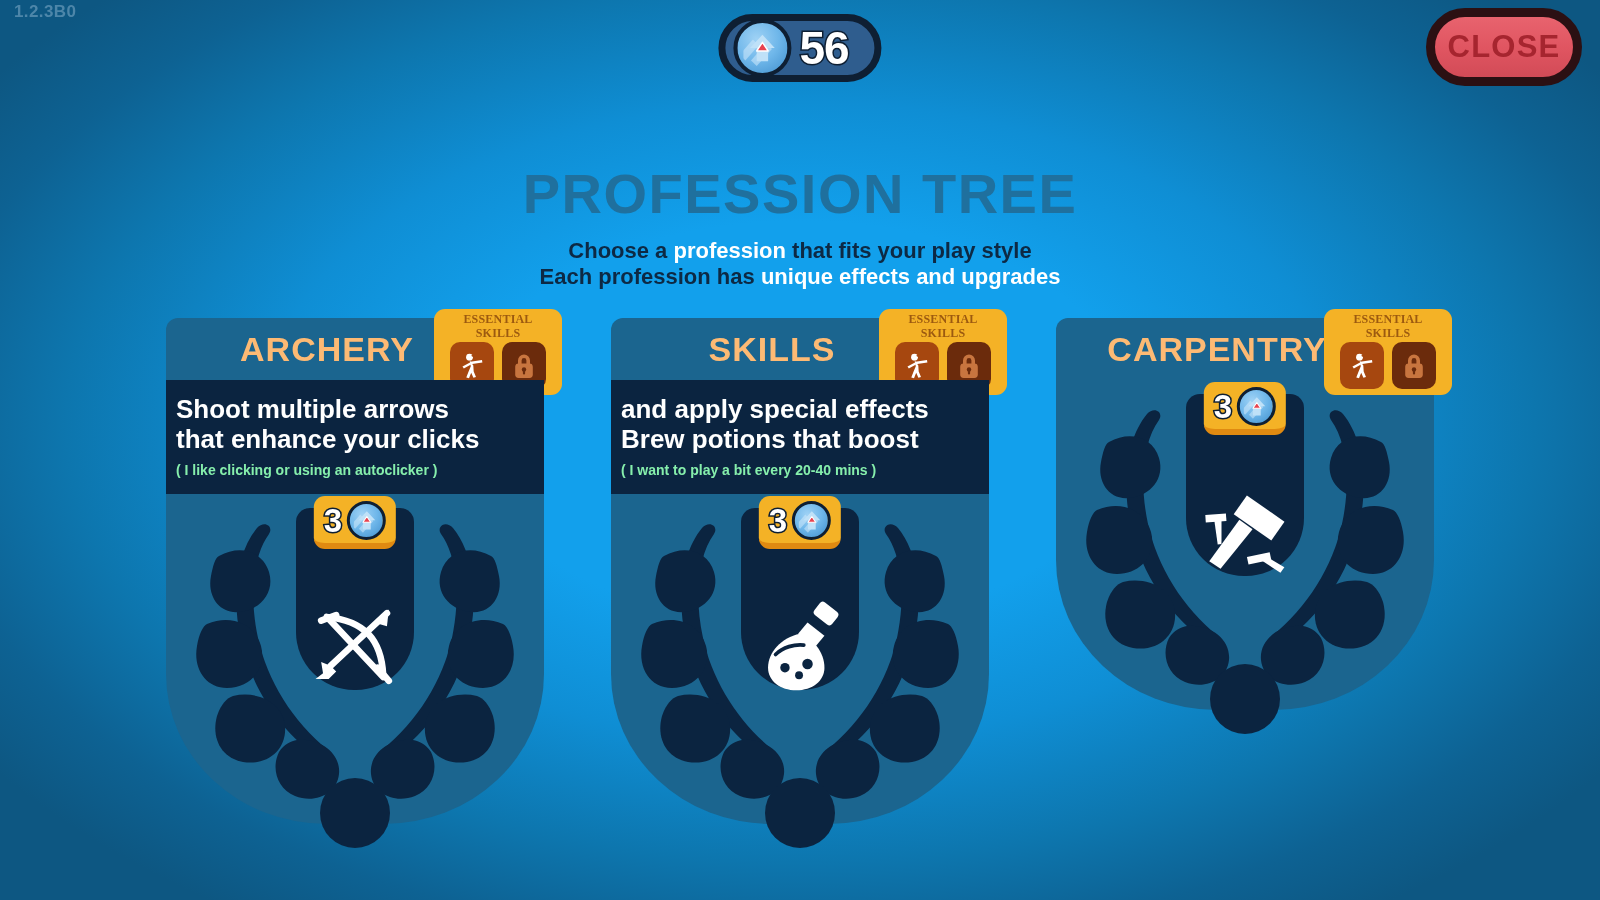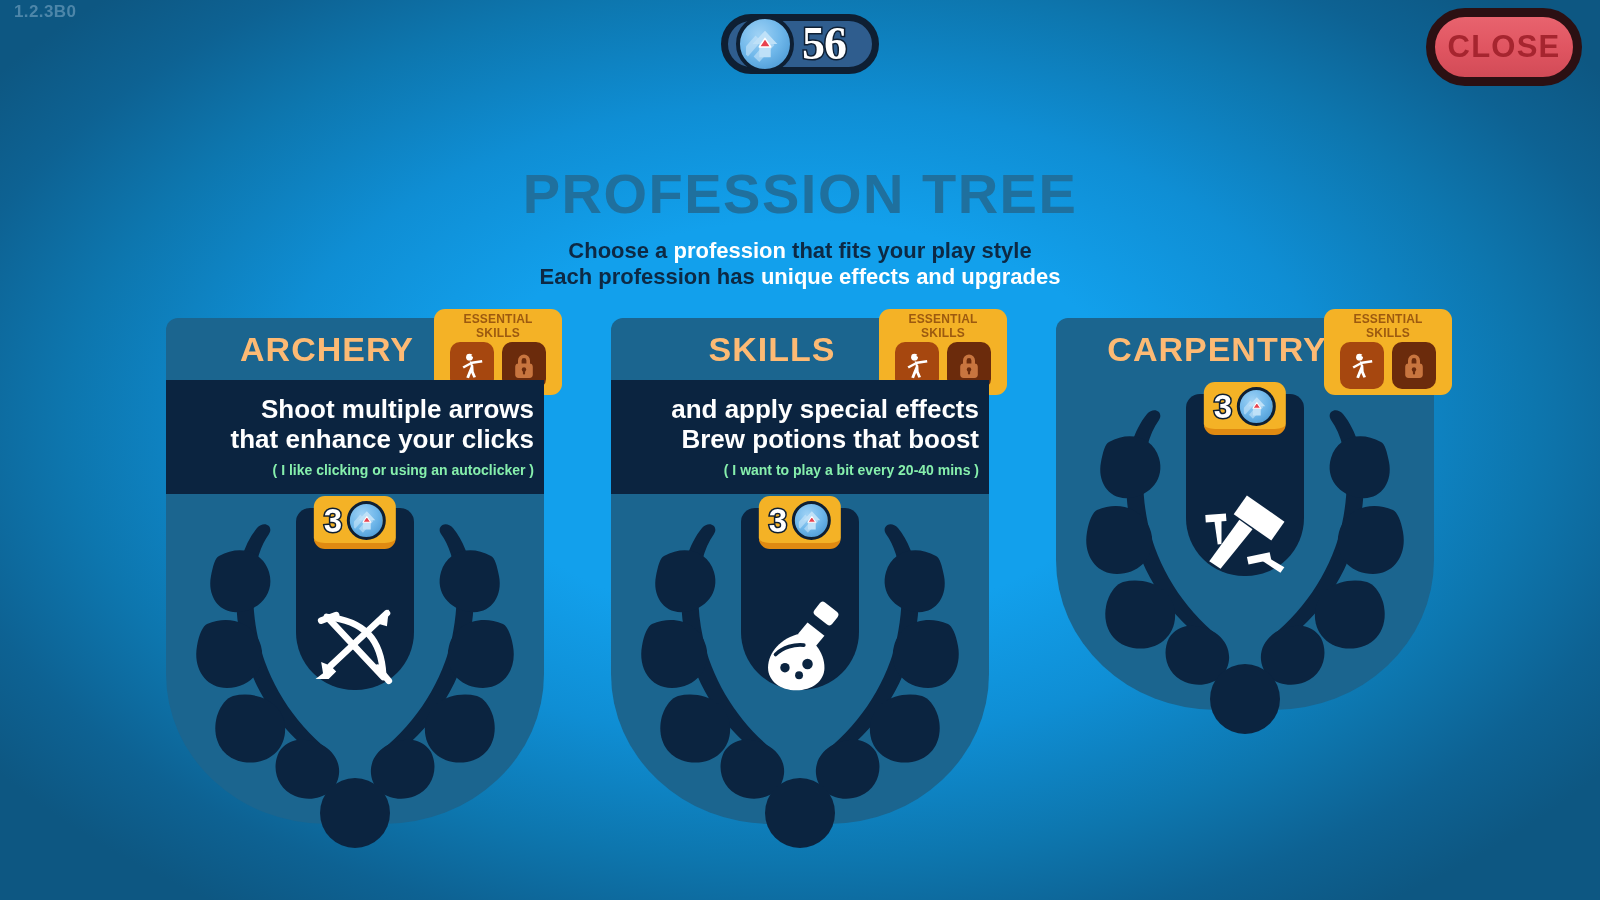--- a/index.html
+++ b/index.html
@@ -38,30 +38,29 @@
     letter-spacing: 0.4px;
     color: #4d86a9;
   }
 
   
   .currency {
     position: absolute;
     left: 50%;
     top: 14px;
     transform: translateX(-50%);
-    height: 60px;
+    height: 68px;
     padding: 0 26px 0 8px;
     display: flex;
     align-items: center;
     gap: 8px;
     background: #2f5d8e;
     border: 7px solid #0e1f33;
     border-radius: 40px;
     box-sizing: border-box;
-    font-family: Liberation Serif, serif;
   }
   .token {
     width: 58px;
     height: 58px;
     flex: 0 0 58px;
     border-radius: 50%;
     position: relative;
     background: radial-gradient(circle at 38% 32%, #9fd2f5 0%, #6fb7ea 48%, #3f8fcd 100%);
     border: 4px solid #0e1f33;
     box-sizing: border-box;
@@ -174,20 +173,21 @@
   .skills-badge {
     position: absolute;
     right: -18px;
     top: -9px;
     width: 128px;
     background: #f4b226;
     border-radius: 11px;
     padding: 3px 16px 6px;
     box-sizing: border-box;
     z-index: 4;
+    font-family: Liberation Serif, serif;
   }
   .skills-badge .sb-label {
     text-align: center;
     font-size: 12px;
     font-weight: 800;
     letter-spacing: 0.2px;
     color: #9c5a10;
     line-height: 14px;
   }
   .sb-icons {
@@ -204,21 +204,21 @@
     align-items: center;
     justify-content: center;
   }
   .sb-tile.archer { background: #a6470f; }
   .sb-tile.locked { background: #6b2b0c; }
 
   .card-desc {
     position: relative;
     background: #0b2440;
     padding: 14px 10px 13px;
-    text-align: right;
+    text-align: left;
     z-index: 1;
   }
   .card-desc .d-line {
     font-size: 26px;
     font-weight: 800;
     color: #ffffff;
     line-height: 30px;
   }
   .card-desc .d-note {
     margin-top: 6px;

